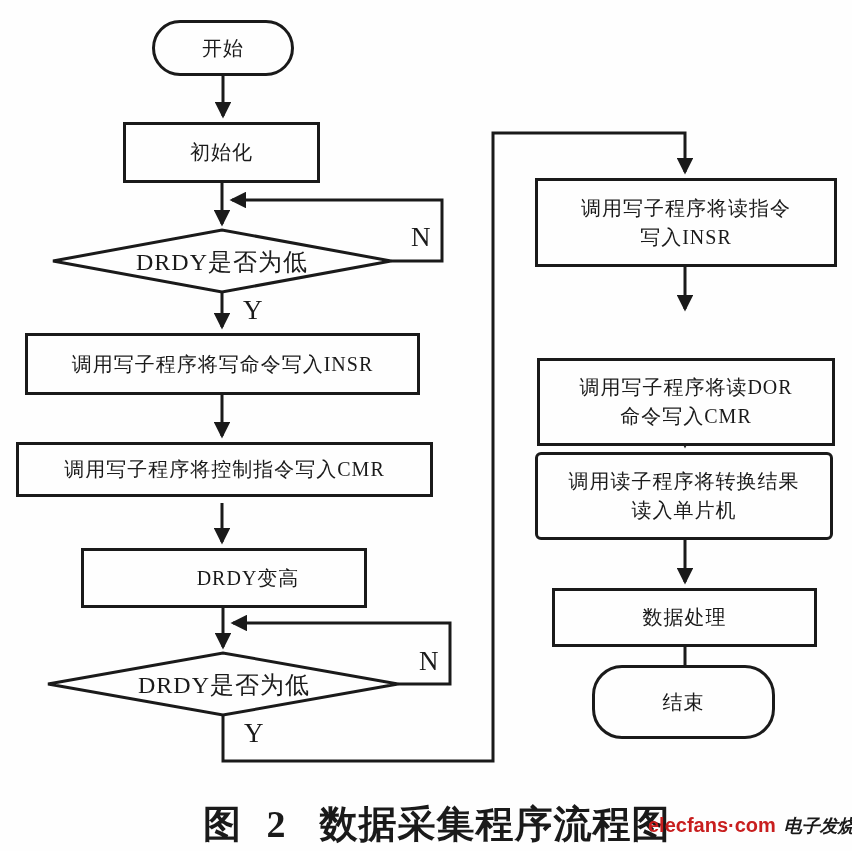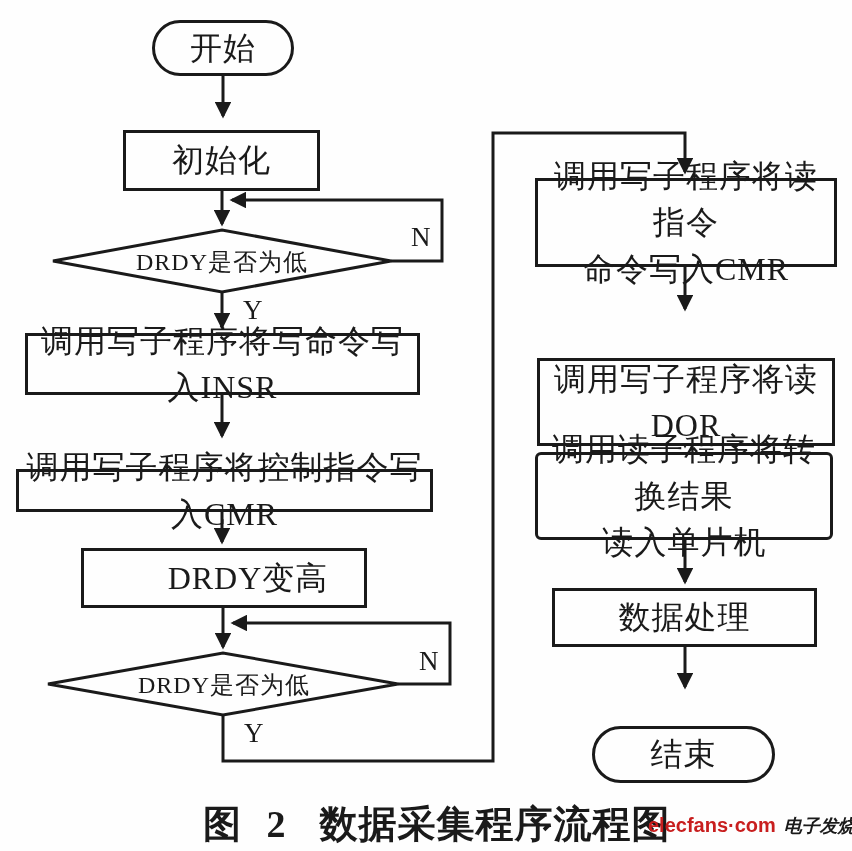--- a/index.html
+++ b/index.html
@@ -24,21 +24,21 @@
   .node {
     position: absolute;
     box-sizing: border-box;
     background: #fefefe;
     border: 3px solid #1a1a1a;
     display: flex;
     flex-direction: column;
     align-items: center;
     justify-content: center;
     text-align: center;
-    font-size: 32px;
+    font-size: 20px;
     line-height: 1.45;
     letter-spacing: 1px;
   }
   .stadium { border-radius: 30px; }
   .dlabel {
     position: absolute;
     display: flex;
     align-items: center;
     justify-content: center;
     font-size: 24px;
@@ -133,64 +133,65 @@
     <path d="M685,647 V687" stroke="#1a1a1a" stroke-width="3" fill="none" marker-end="url(#ah)"></path>
 
     <polygon points="53,261 222,230 391,261 222,292" fill="#fefefe" stroke="#1a1a1a" stroke-width="3"></polygon>
     <polygon points="48,684 223,653 398,684 223,715" fill="#fefefe" stroke="#1a1a1a" stroke-width="3"></polygon>
   </svg>
 
   <div class="node stadium" style="left:152px; top:20px; width:142px; height:56px;">
     <span>开始</span>
   </div>
 
-  <div class="node" style="left:123px; top:122px; width:197px; height:61px;margin-top:8px;">
+  <div class="node" style="left:123px; top:122px; width:197px; height:61px;">
     <span>初始化</span>
   </div>
 
   <div class="dlabel" style="left:90px; top:245px; width:264px; height:33px;">DRDY是否为低</div>
 
   <div class="node" style="left:25px; top:333px; width:395px; height:62px;">
     <span>调用写子程序将写命令写入INSR</span>
   </div>
 
-  <div class="node" style="left:16px; top:442px; width:417px; height:43px;margin-top:27px;">
+  <div class="node" style="left:16px; top:442px; width:417px; height:55px;">
     <span>调用写子程序将控制指令写入CMR</span>
   </div>
 
   <div class="node" style="left:81px; top:548px; width:286px; height:60px;padding-left:48px;">
     <span>DRDY变高</span>
   </div>
 
   <div class="dlabel" style="left:92px; top:668px; width:264px; height:33px;">DRDY是否为低</div>
 
   <div class="branch" style="left:411px; top:222px;">N</div>
   <div class="branch" style="left:243px; top:295px;">Y</div>
   <div class="branch" style="left:419px; top:646px;">N</div>
   <div class="branch" style="left:244px; top:718px;">Y</div>
 
   <div class="node" style="left:535px; top:178px; width:302px; height:89px;">
     <span>调用写子程序将读指令</span>
-    <span>命令写入CMR</span>
+    <span>写入INSR</span>
   </div>
 
   <div class="node" style="left:537px; top:315px; width:298px; height:88px;margin-top:43px;">
     <span>调用写子程序将读DOR</span>
+    <span>命令写入CMR</span>
   </div>
 
   <div class="node" style="left:535px; top:452px; width:298px; height:88px;border-radius:6px;">
     <span>调用读子程序将转换结果</span>
     <span>读入单片机</span>
   </div>
 
   <div class="node" style="left:552px; top:588px; width:265px; height:59px;">
     <span>数据处理</span>
   </div>
 
-  <div class="node stadium" style="left:592px; top:726px; width:183px; height:57px;">
+  <div class="node stadium" style="left:592px; top:665px; width:183px; height:74px;">
     <span>结束</span>
   </div>
 
   <div id="caption-row">
     <span id="caption-figure">图 2</span>
     <span id="caption-title">数据采集程序流程图</span>
   </div>
 
   <div id="watermark">
     <span id="watermark-logo">elecfans·com</span>

